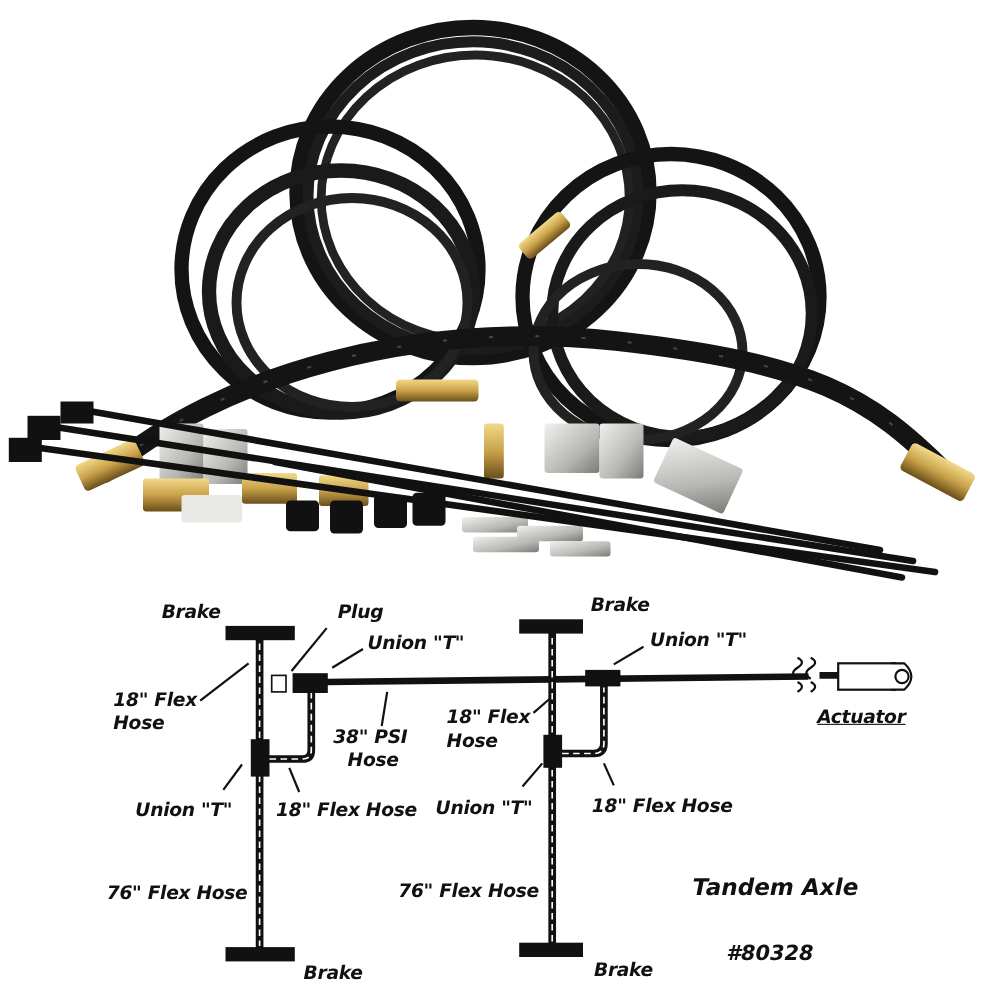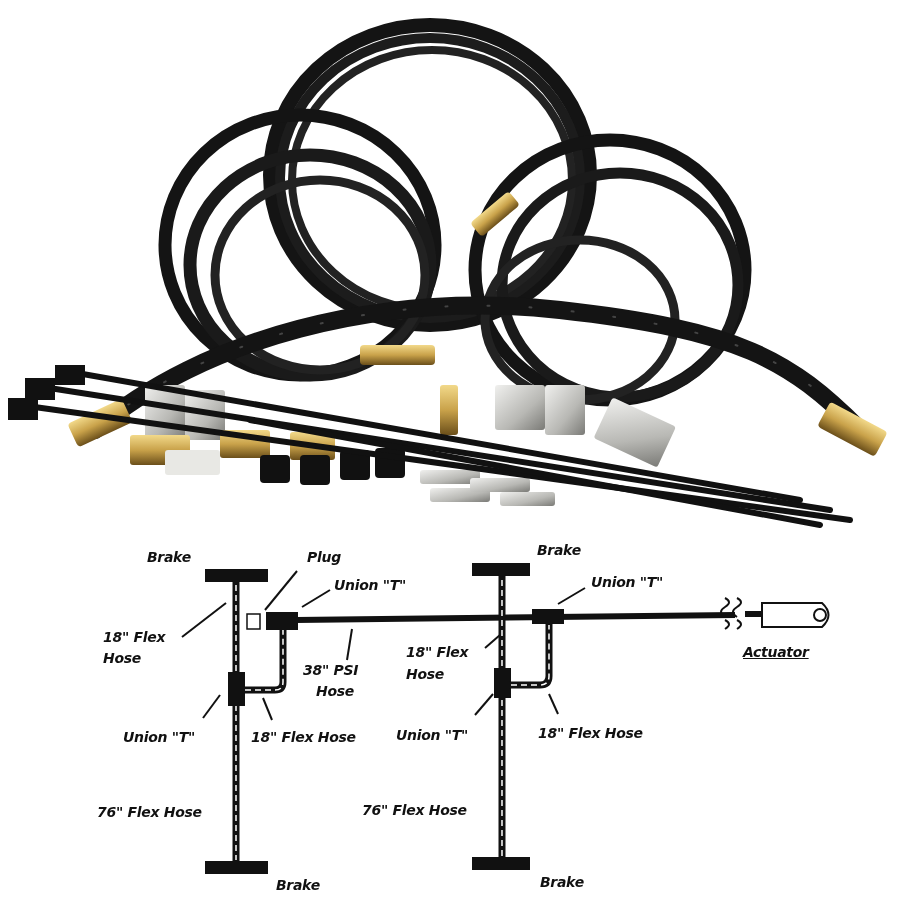--- a/index.html
+++ b/index.html
@@ -1,19 +1,19 @@
 <!DOCTYPE html>
 <html><head>
 <meta charset="utf-8">
 <style>
   html,body{margin:0;padding:0;background:#ffffff;}
   body{width:897px;height:900px;position:relative;overflow:hidden;font-family:"DejaVu Sans",sans-serif;}
   #photo{position:absolute;left:0;top:0;width:897px;height:530px;}
   #diagram{position:absolute;left:0;top:530px;width:897px;height:370px;}
-  .lbl{position:absolute;font-family:"DejaVu Sans",sans-serif;font-weight:bold;font-style:italic;font-size:14px;color:#111;line-height:20px;white-space:nowrap;letter-spacing:-0.3px;}
+  .lbl{position:absolute;font-family:"DejaVu Sans",sans-serif;font-weight:bold;font-style:italic;font-size:17px;color:#111;line-height:20px;white-space:nowrap;letter-spacing:-0.3px;}
   .title{position:absolute;font-family:"DejaVu Sans",sans-serif;font-style:italic;font-weight:bold;font-size:21px;color:#111;text-align:center;line-height:30px;width:220px;}
 </style>
 </head>
 <body>
 
 <div id="photo">
 <svg width="897" height="530" viewBox="0 0 897 530">
   <defs>
     <linearGradient id="brass" x1="0" y1="0" x2="0" y2="1">
       <stop offset="0" stop-color="#f2d98a"></stop>
@@ -147,13 +147,15 @@
 <div class="lbl" style="left:743px;top:112px;text-decoration:underline;">Actuator</div>
 <div class="lbl" style="left:123px;top:197px;">Union "T"</div>
 <div class="lbl" style="left:251px;top:197px;">18" Flex Hose</div>
 <div class="lbl" style="left:396px;top:195px;">Union "T"</div>
 <div class="lbl" style="left:538px;top:193px;">18" Flex Hose</div>
 <div class="lbl" style="left:97px;top:272px;">76" Flex Hose</div>
 <div class="lbl" style="left:362px;top:270px;">76" Flex Hose</div>
 <div class="lbl" style="left:276px;top:345px;">Brake</div>
 <div class="lbl" style="left:540px;top:342px;">Brake</div>
 
+<div class="title" style="left:595px;top:262px;">Tandem Axle</div>
+<div class="title" style="left:590px;top:322px;font-size:19px;">#80328</div>
 </div>
 
 </body></html>

